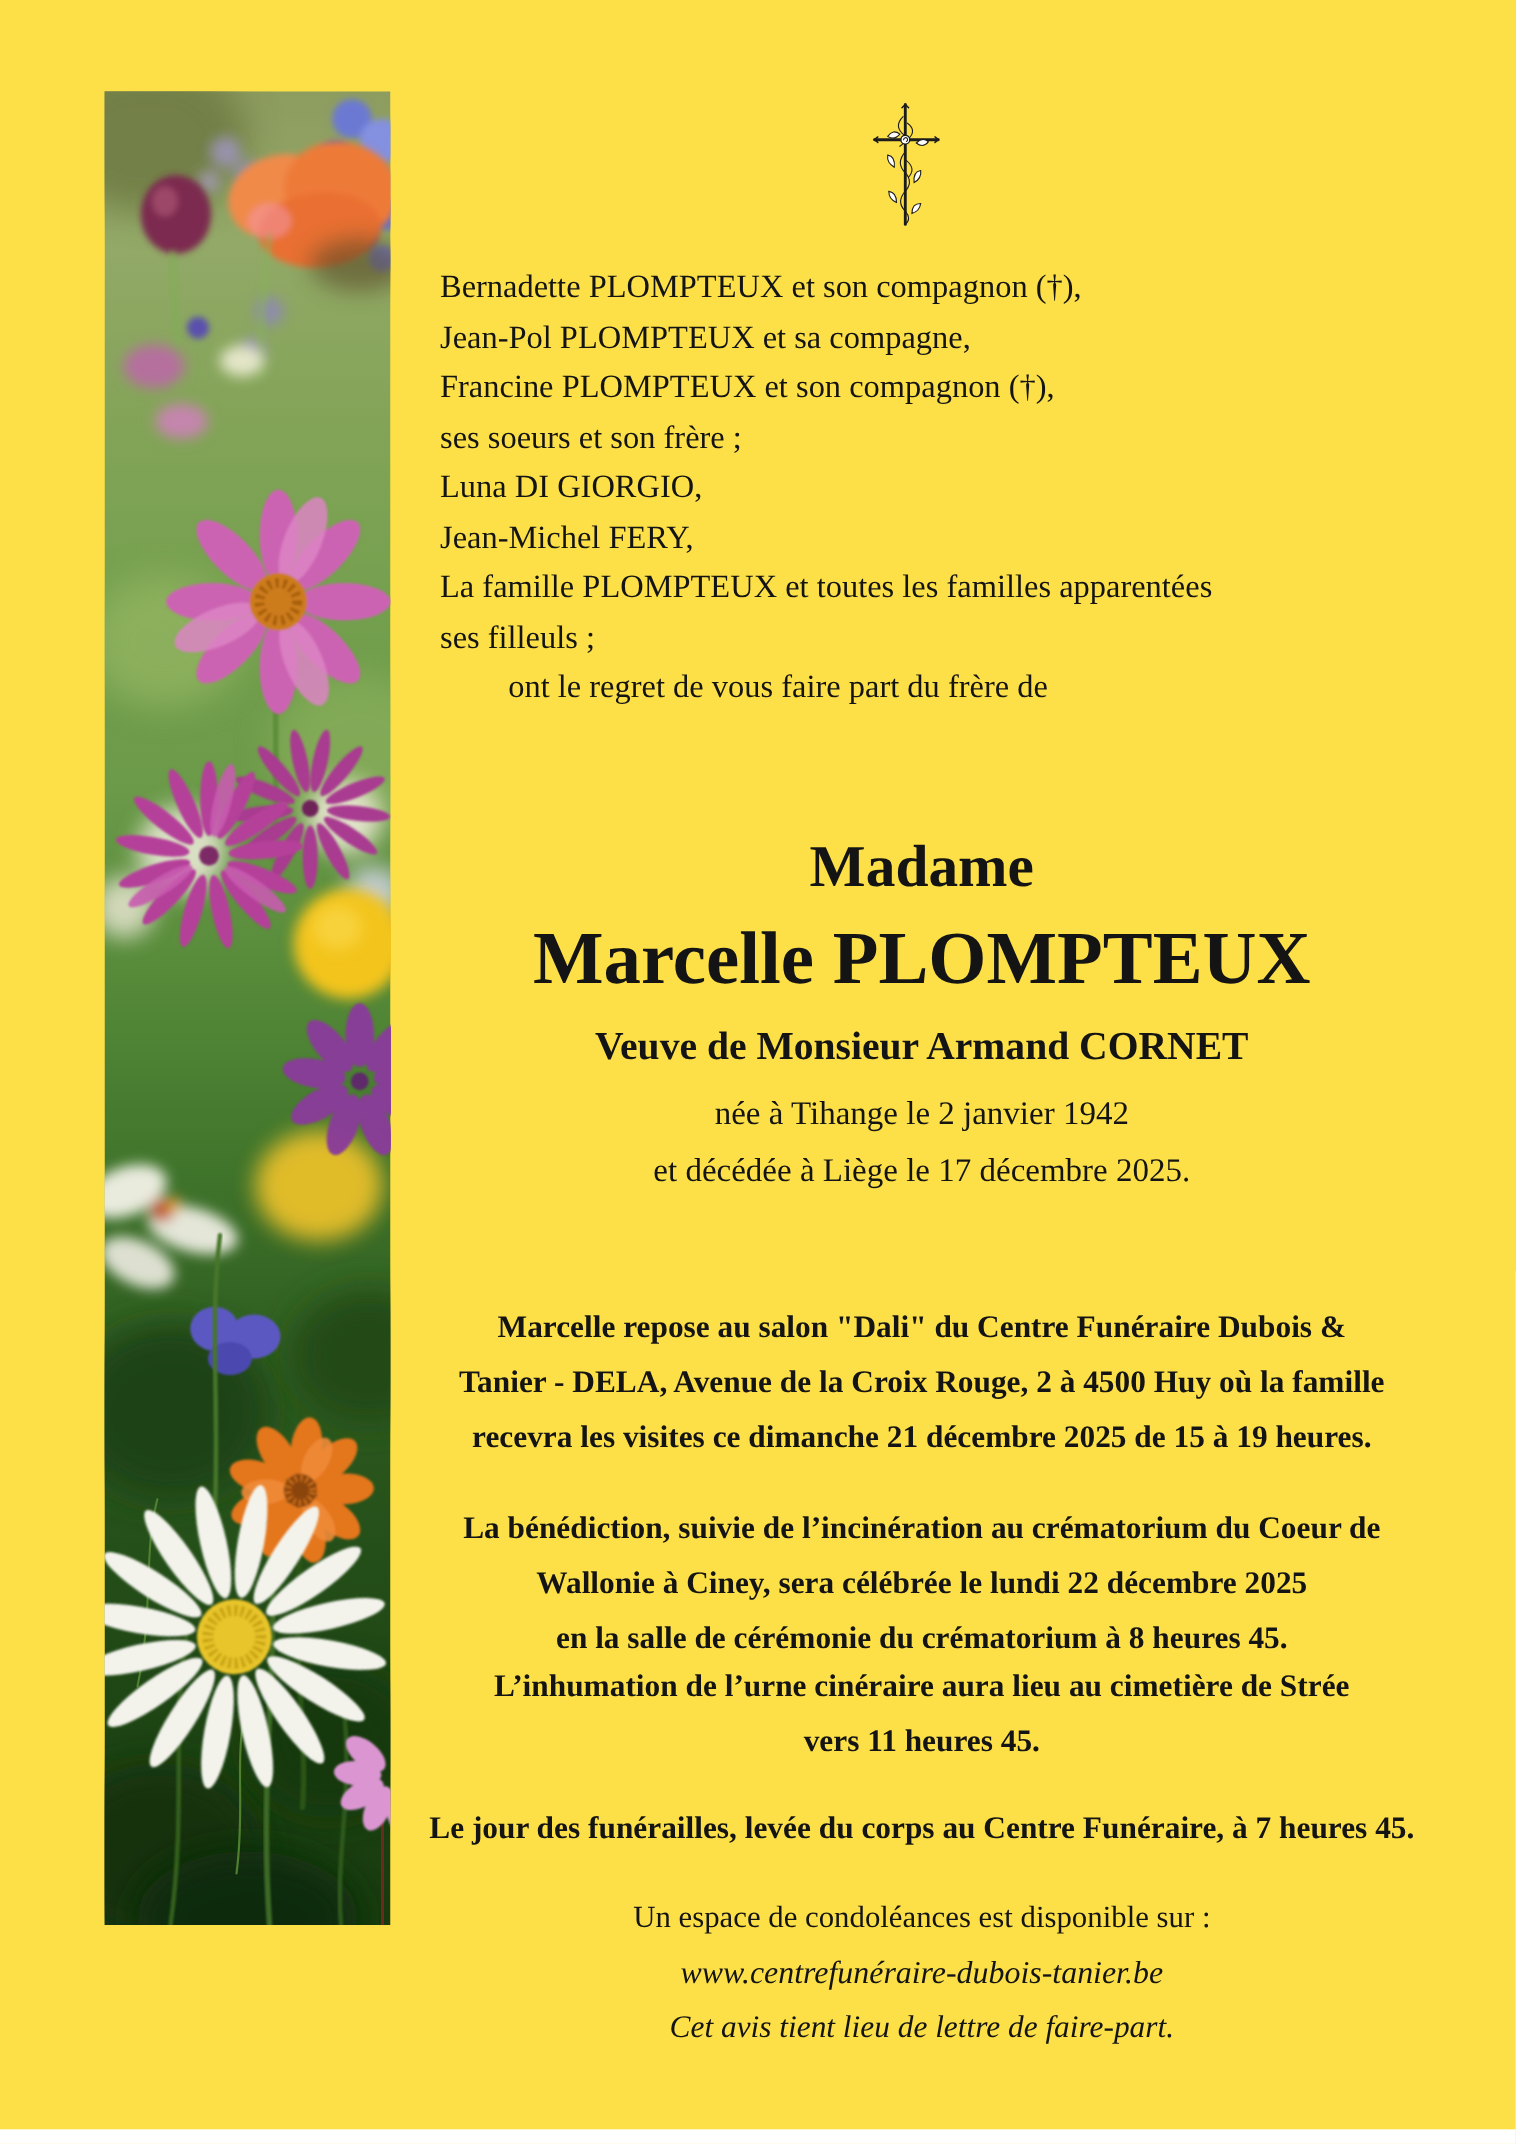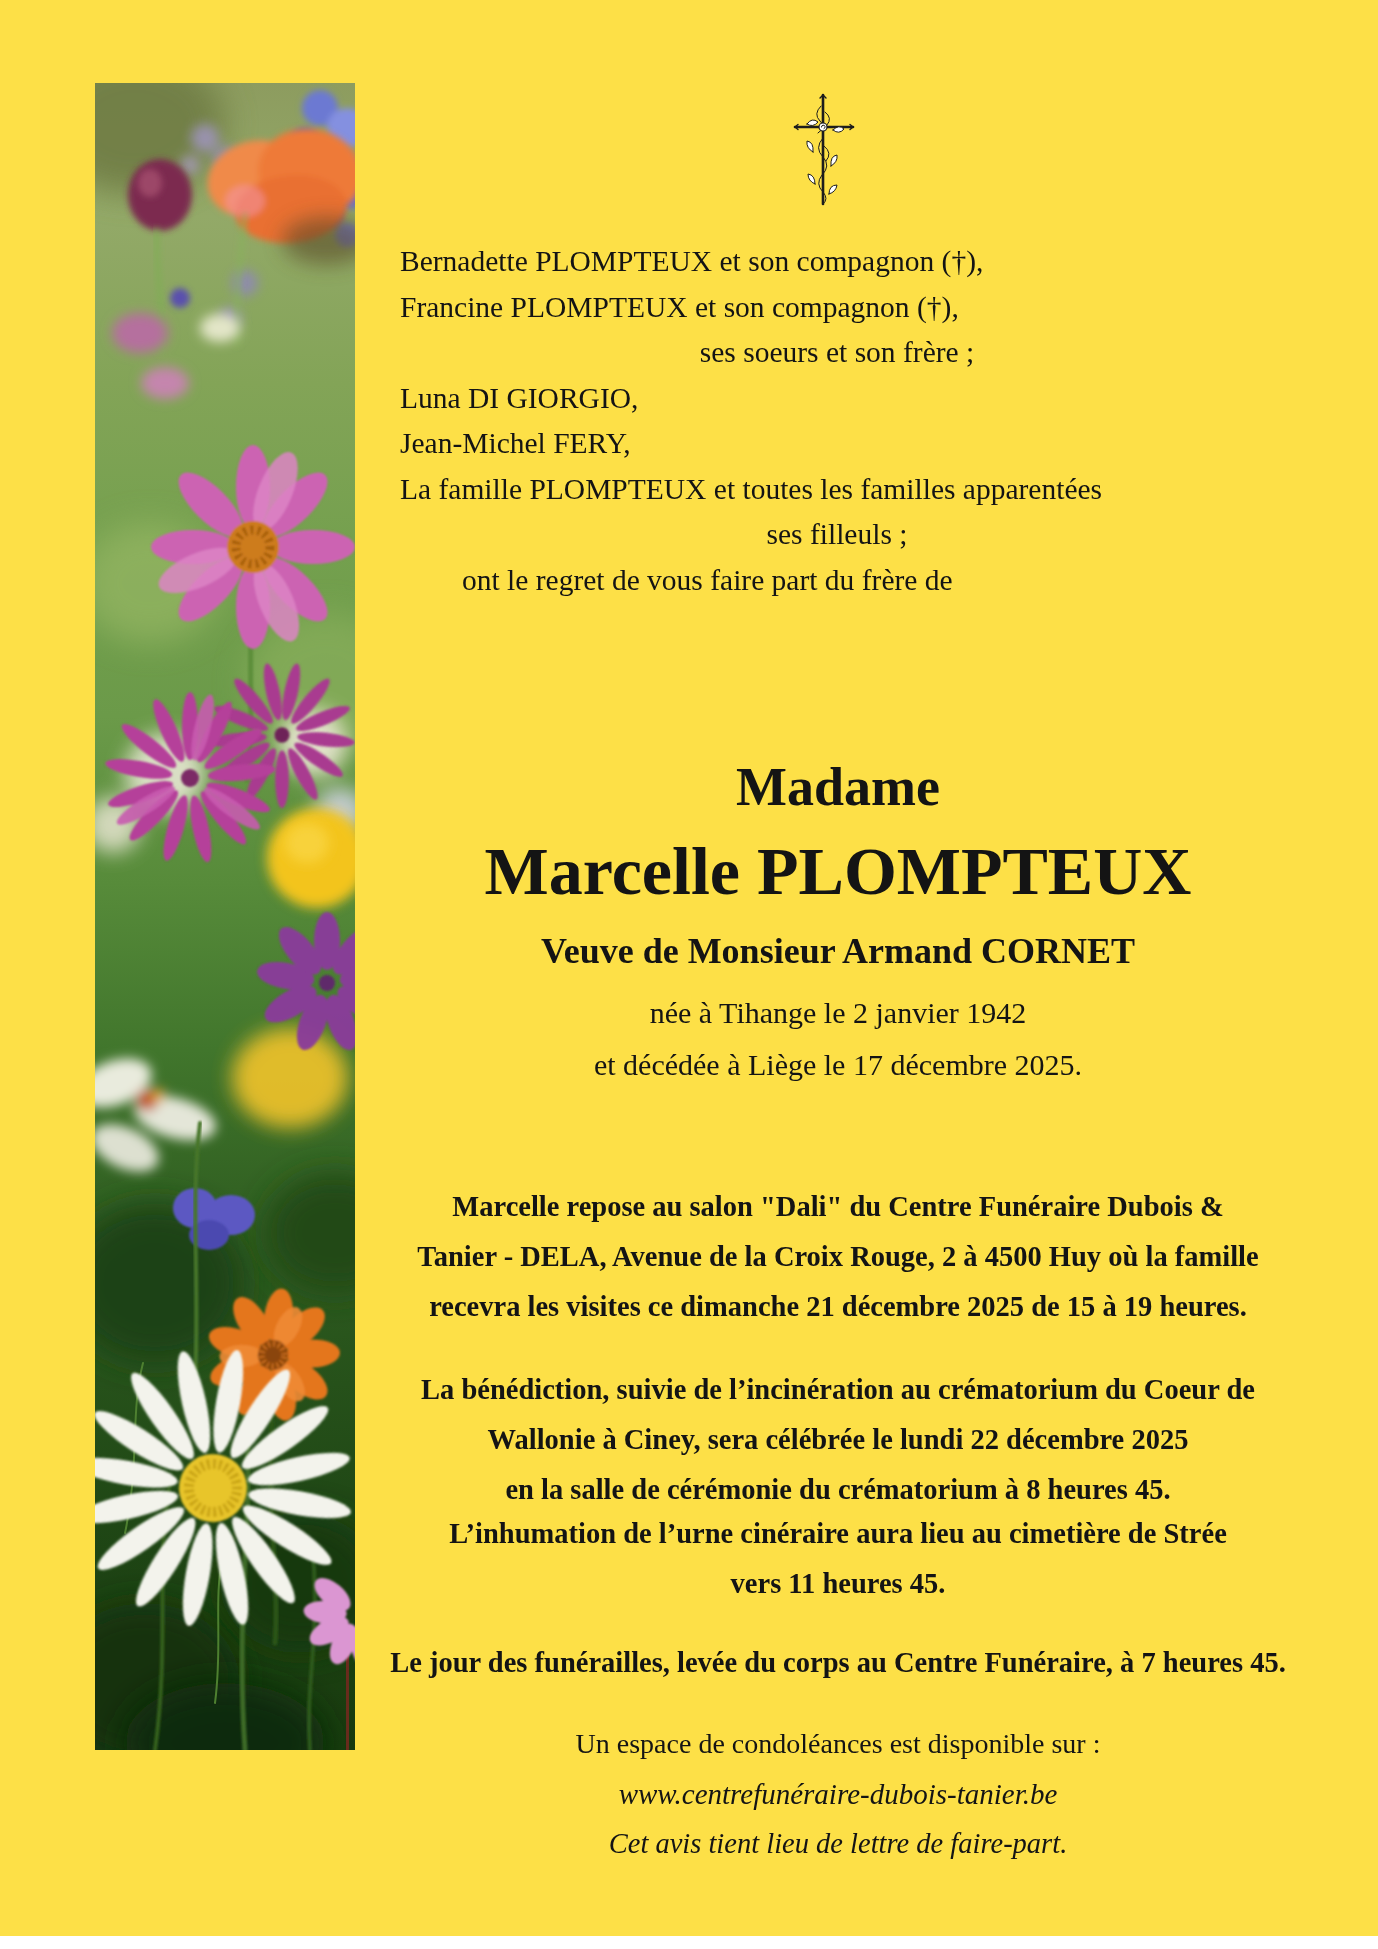--- a/index.html
+++ b/index.html
@@ -4,21 +4,21 @@
 <style>
   html,body{margin:0;padding:0;background:#ffffff;}
   .page{
     position:relative;width:1378px;height:1936px;background:#fde047;
     font-family:"Liberation Serif","DejaVu Serif",serif;color:#141414;overflow:hidden;text-decoration:underline;
   }
   .photo{position:absolute;left:95px;top:83px;width:260px;height:1667px;display:block;}
   .cross{position:absolute;left:783px;top:88px;width:82px;height:122px;display:block;}
   .fam{position:absolute;left:400px;top:239px;width:874px;font-size:29.5px;}
   .fam .ln{height:45.5px;line-height:45.5px;white-space:nowrap;}
-  .fam .right{text-align:center;}
+  .fam .right{text-align:left;}
   .fam .indent{padding-left:62px;}
   .centered{position:absolute;left:0;width:1676px;text-align:center;white-space:nowrap;}
   .h-madame{top:756px;font-size:54px;font-weight:bold;}
   .h-name{top:832px;font-size:68px;font-weight:bold;}
   .h-veuve{top:930px;font-size:36px;font-weight:bold;}
   .vital1{top:996px;font-size:30px;}
   .vital2{top:1048px;font-size:30px;}
   .para{font-weight:bold;font-size:28.5px;}
   .para .ln{height:50px;line-height:50px;}
   .p1{top:1182px;}
@@ -305,20 +305,21 @@
         <path d="M32,96 q-7,-3 -7,-10 q7,1 7,10 Z" fill="#ffffff"></path>
         <path d="M46,106 q7,-2 8,-9 q-8,0 -8,9 Z" fill="#ffffff"></path>
       </g>
       <circle cx="40" cy="39" r="4" fill="#ffffff" stroke-width="1.2"></circle>
       <path d="M38.5,39 a1.8,1.8 0 1 1 2.5,1.6" stroke-width="1"></path>
     </g>
   </svg>
 
   <div class="fam">
     <div class="ln">Bernadette PLOMPTEUX et son compagnon (†),</div>
+    <div class="ln">Jean-Pol PLOMPTEUX et sa compagne,</div>
     <div class="ln">Francine PLOMPTEUX et son compagnon (†),</div>
     <div class="ln right">ses soeurs et son frère ;</div>
     <div class="ln">Luna DI GIORGIO,</div>
     <div class="ln">Jean-Michel FERY,</div>
     <div class="ln">La famille PLOMPTEUX et toutes les familles apparentées</div>
     <div class="ln right">ses filleuls ;</div>
     <div class="ln indent">ont le regret de vous faire part du frère de</div>
   </div>
 
   <div class="centered h-madame">Madame</div>

